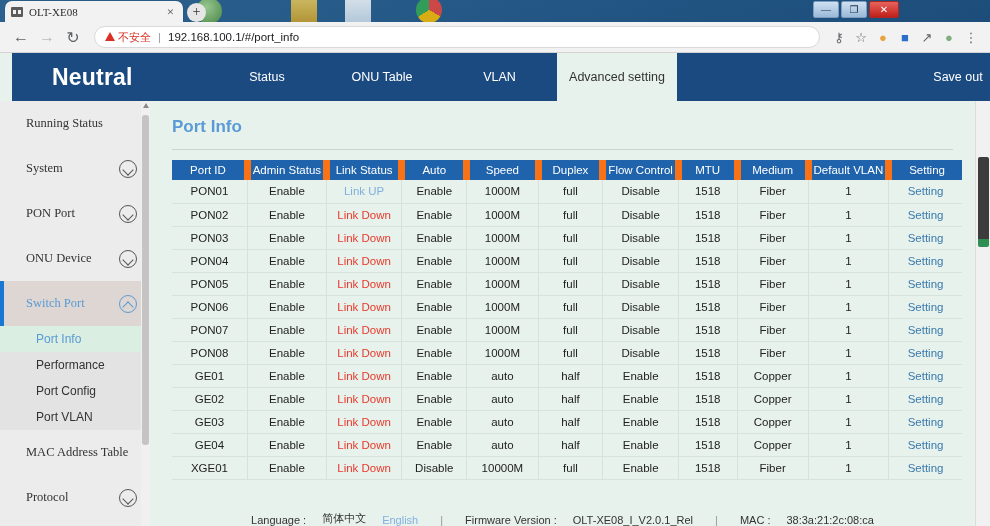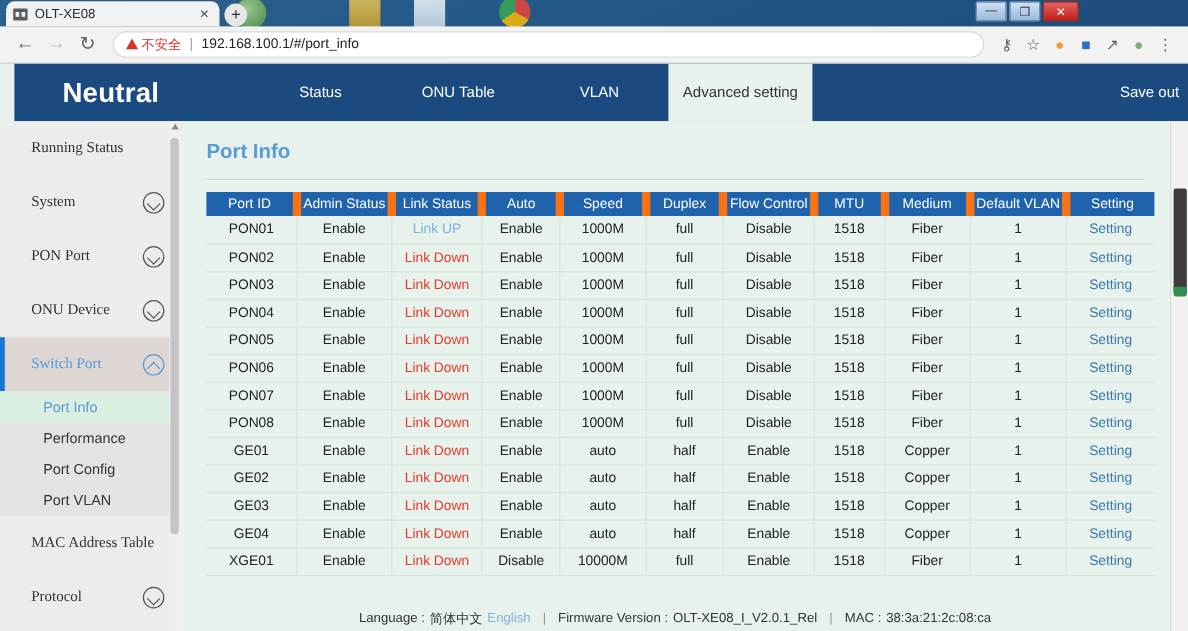--- a/index.html
+++ b/index.html
@@ -19,20 +19,21 @@
 
   
   #browser {
     position: absolute; left: 0; top: 0; width: 990px; height: 526px;
   }
 
   
   #tabstrip {
     position: absolute; left: 0; top: 0; width: 903px; height: 22px;
     background: transparent;
+    font-family: Liberation Serif, serif;
   }
   #tab {
     position: absolute; left: 5px; top: 1px; width: 178px; height: 21px;
     background: #f2f2f2;
     border-radius: 7px 7px 0 0;
     display: flex; align-items: center; padding: 0 6px;
     box-shadow: 0 0 1px rgba(0,0,0,.35);
   }
   #tab .favicon {
     width: 12px; height: 10px; margin-right: 6px; flex: none;
@@ -204,22 +205,22 @@
     background: #3c3c3c; border-radius: 2px;
   }
   #pg-thumb-tip {
     position:absolute; left:2px; top:138px; width:11px; height:8px;
     background:#2f8f52; border-radius:0 0 2px 2px;
   }
 
   
   #footer {
     position: absolute; left: 150px; bottom: 0; width: 825px; height: 22px;
-    background: #e8f2ec; display:flex; align-items:center; justify-content:center;
-    font-size: 11px; color: #333; gap: 4px; white-space: nowrap;
+    background: #e8f2ec; display:flex; align-items:flex-end; justify-content:center;
+    font-size: 11px; color: #333; gap: 16px; white-space: nowrap;
   }
   #footer .en { color: #7fb0e0; }
   #footer .bar { color:#999; margin: 0 6px; }
 </style>
 </head>
 <body>
 
 <div id="desktop">
   <div class="desk-icon" style="left:196px;top:-2px;background:radial-gradient(circle at 40% 35%,#a9d98f,#4e8c3a);border-radius:50%;"></div>
   <div class="desk-icon" style="left:291px;top:-1px;background:linear-gradient(#e8c75a,#c79a22);border-radius:2px;"></div>

